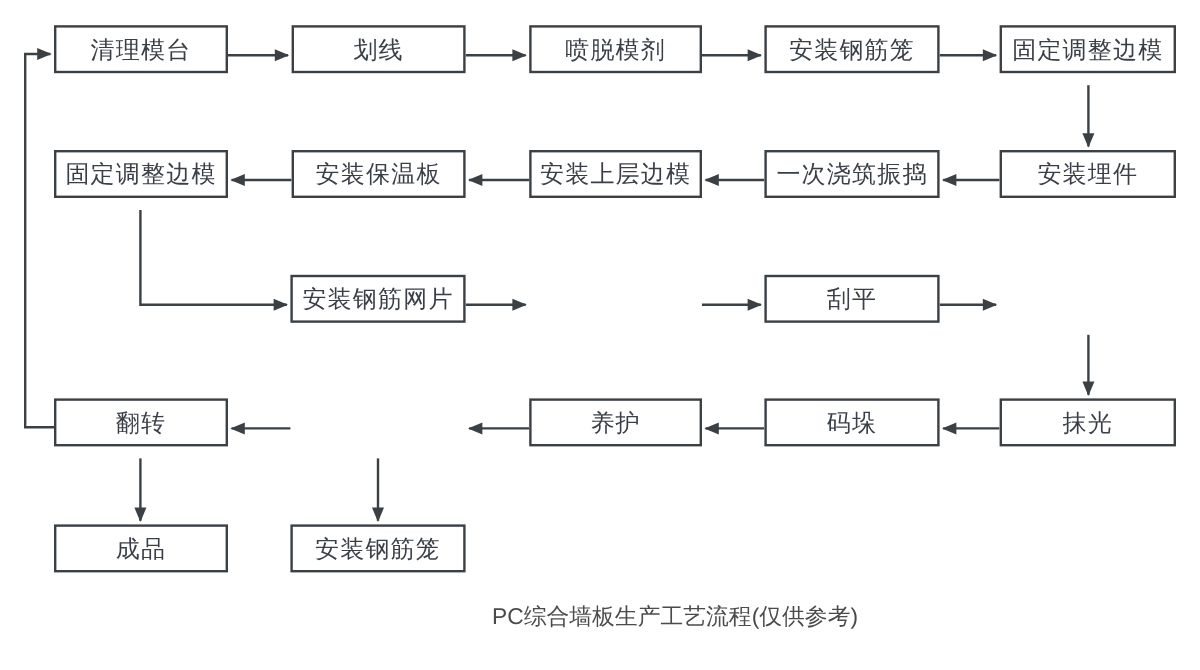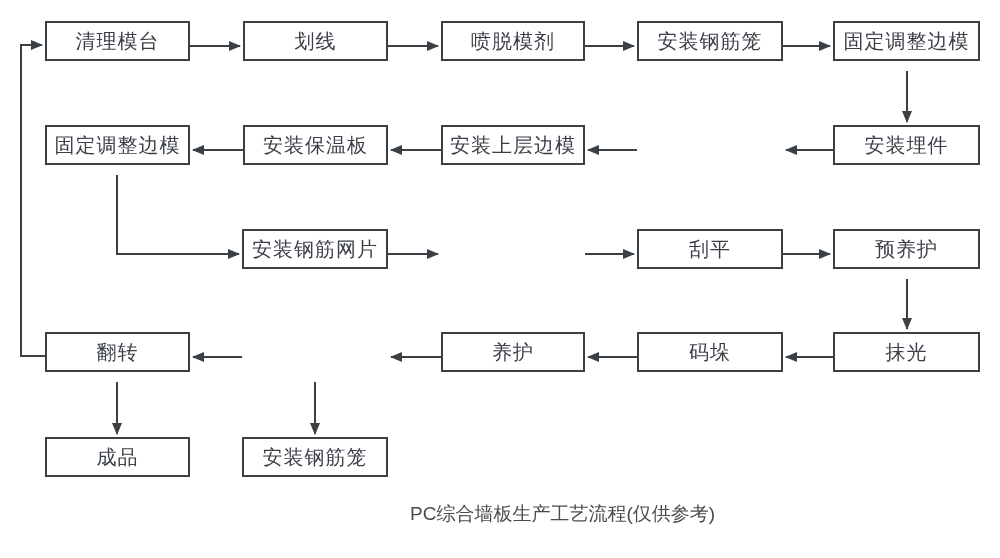--- a/index.html
+++ b/index.html
@@ -101,32 +101,32 @@
 
   <div class="node" style="left:45px;top:125px;width:145px">
     <span>固定调整边模</span>
   </div>
   <div class="node" style="left:243px;top:125px;width:145px">
     <span>安装保温板</span>
   </div>
   <div class="node" style="left:441px;top:125px;width:144px">
     <span>安装上层边模</span>
   </div>
+  <div class="node" style="left:637px;top:125px;width:146px">
+    <span>一次浇筑振捣</span>
+  </div>
   <div class="node" style="left:833px;top:125px;width:147px">
     <span>安装埋件</span>
   </div>
 
   <div class="node" style="left:242px;top:229px;width:146px">
     <span>安装钢筋网片</span>
   </div>
   <div class="node" style="left:637px;top:229px;width:146px">
     <span>刮平</span>
-  </div>
-  <div class="node" style="left:833px;top:229px;width:147px">
-    <span>预养护</span>
   </div>
 
   <div class="node" style="left:45px;top:332px;width:145px">
     <span>翻转</span>
   </div>
   <div class="node" style="left:441px;top:332px;width:144px">
     <span>养护</span>
   </div>
   <div class="node" style="left:637px;top:332px;width:146px">
     <span>码垛</span>

